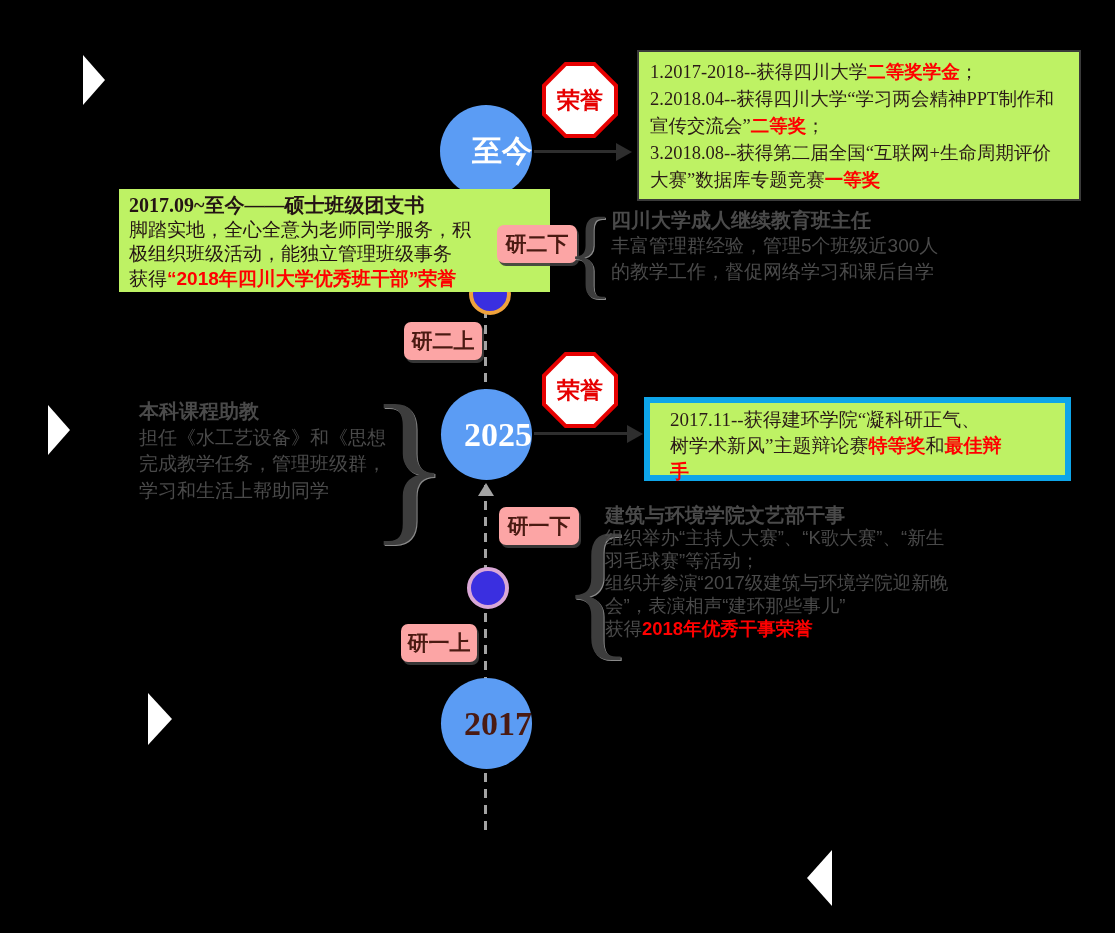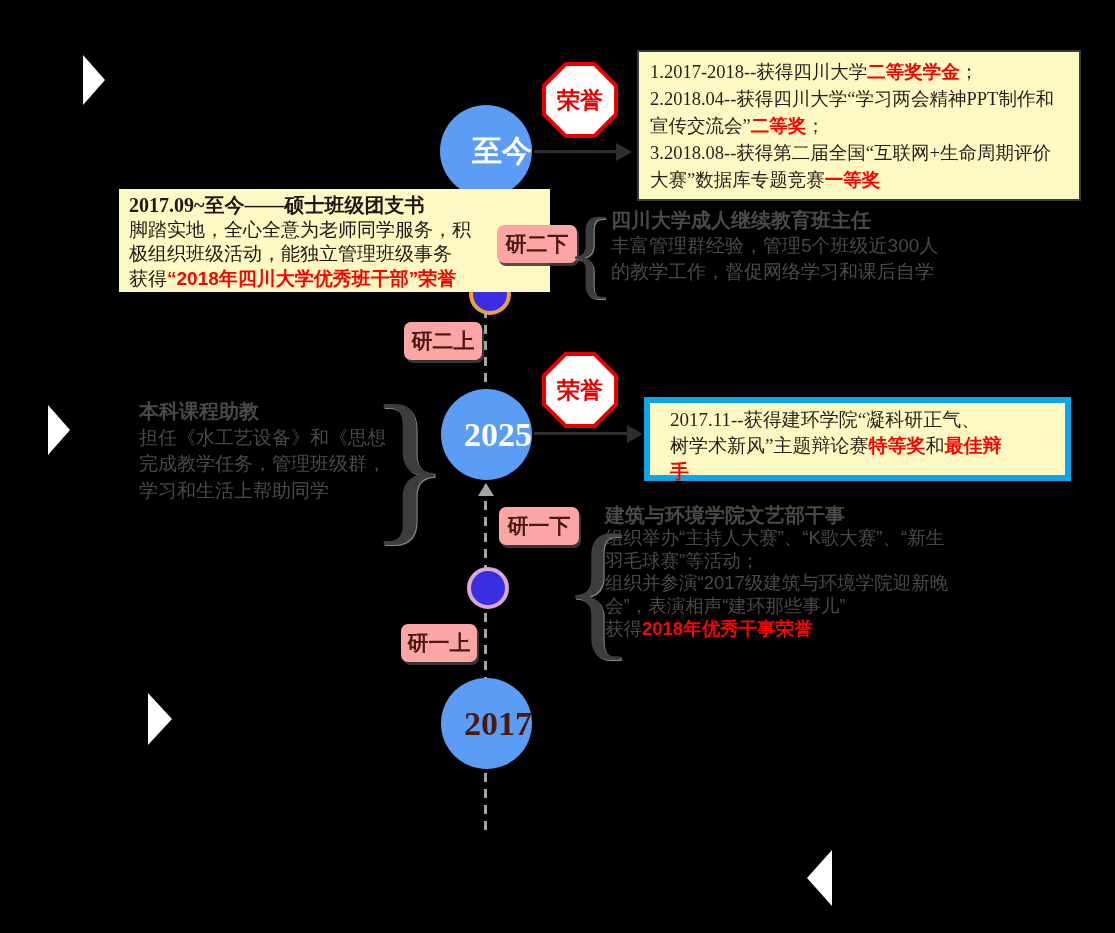--- a/index.html
+++ b/index.html
@@ -44,21 +44,21 @@
   .oct1{left:542px;top:62px;}
   .oct2{left:542px;top:352px;}
   
   .shaft{height:3px;background:#2E2E2E;}
   .shaft1{left:534px;top:150px;width:84px;}
   .shaft2{left:534px;top:432px;width:95px;}
   .head{width:0;height:0;border-top:9px solid transparent;border-bottom:9px solid transparent;border-left:16px solid #2E2E2E;}
   .head1{left:616px;top:143px;}
   .head2{left:627px;top:425px;}
   
-  .wbox{background:#fef9c3;box-sizing:border-box;}
+  .wbox{background:#bef264;box-sizing:border-box;}
   .box-tr{
     left:637px;top:50px;width:444px;height:151px;border:2px solid #3A3A3A;
     padding:7px 11px;font-family:"Liberation Serif",serif;font-size:18.5px;line-height:27px;color:#2B1B18;
   }
   .box-left{
     left:119px;top:189px;width:431px;height:103px;
     padding:4px 10px;font-size:19px;line-height:24.5px;color:#241414;
   }
   .box-left .box-title{font-family:"Liberation Serif",serif;font-weight:bold;font-size:20px;}
   .box-2018{

